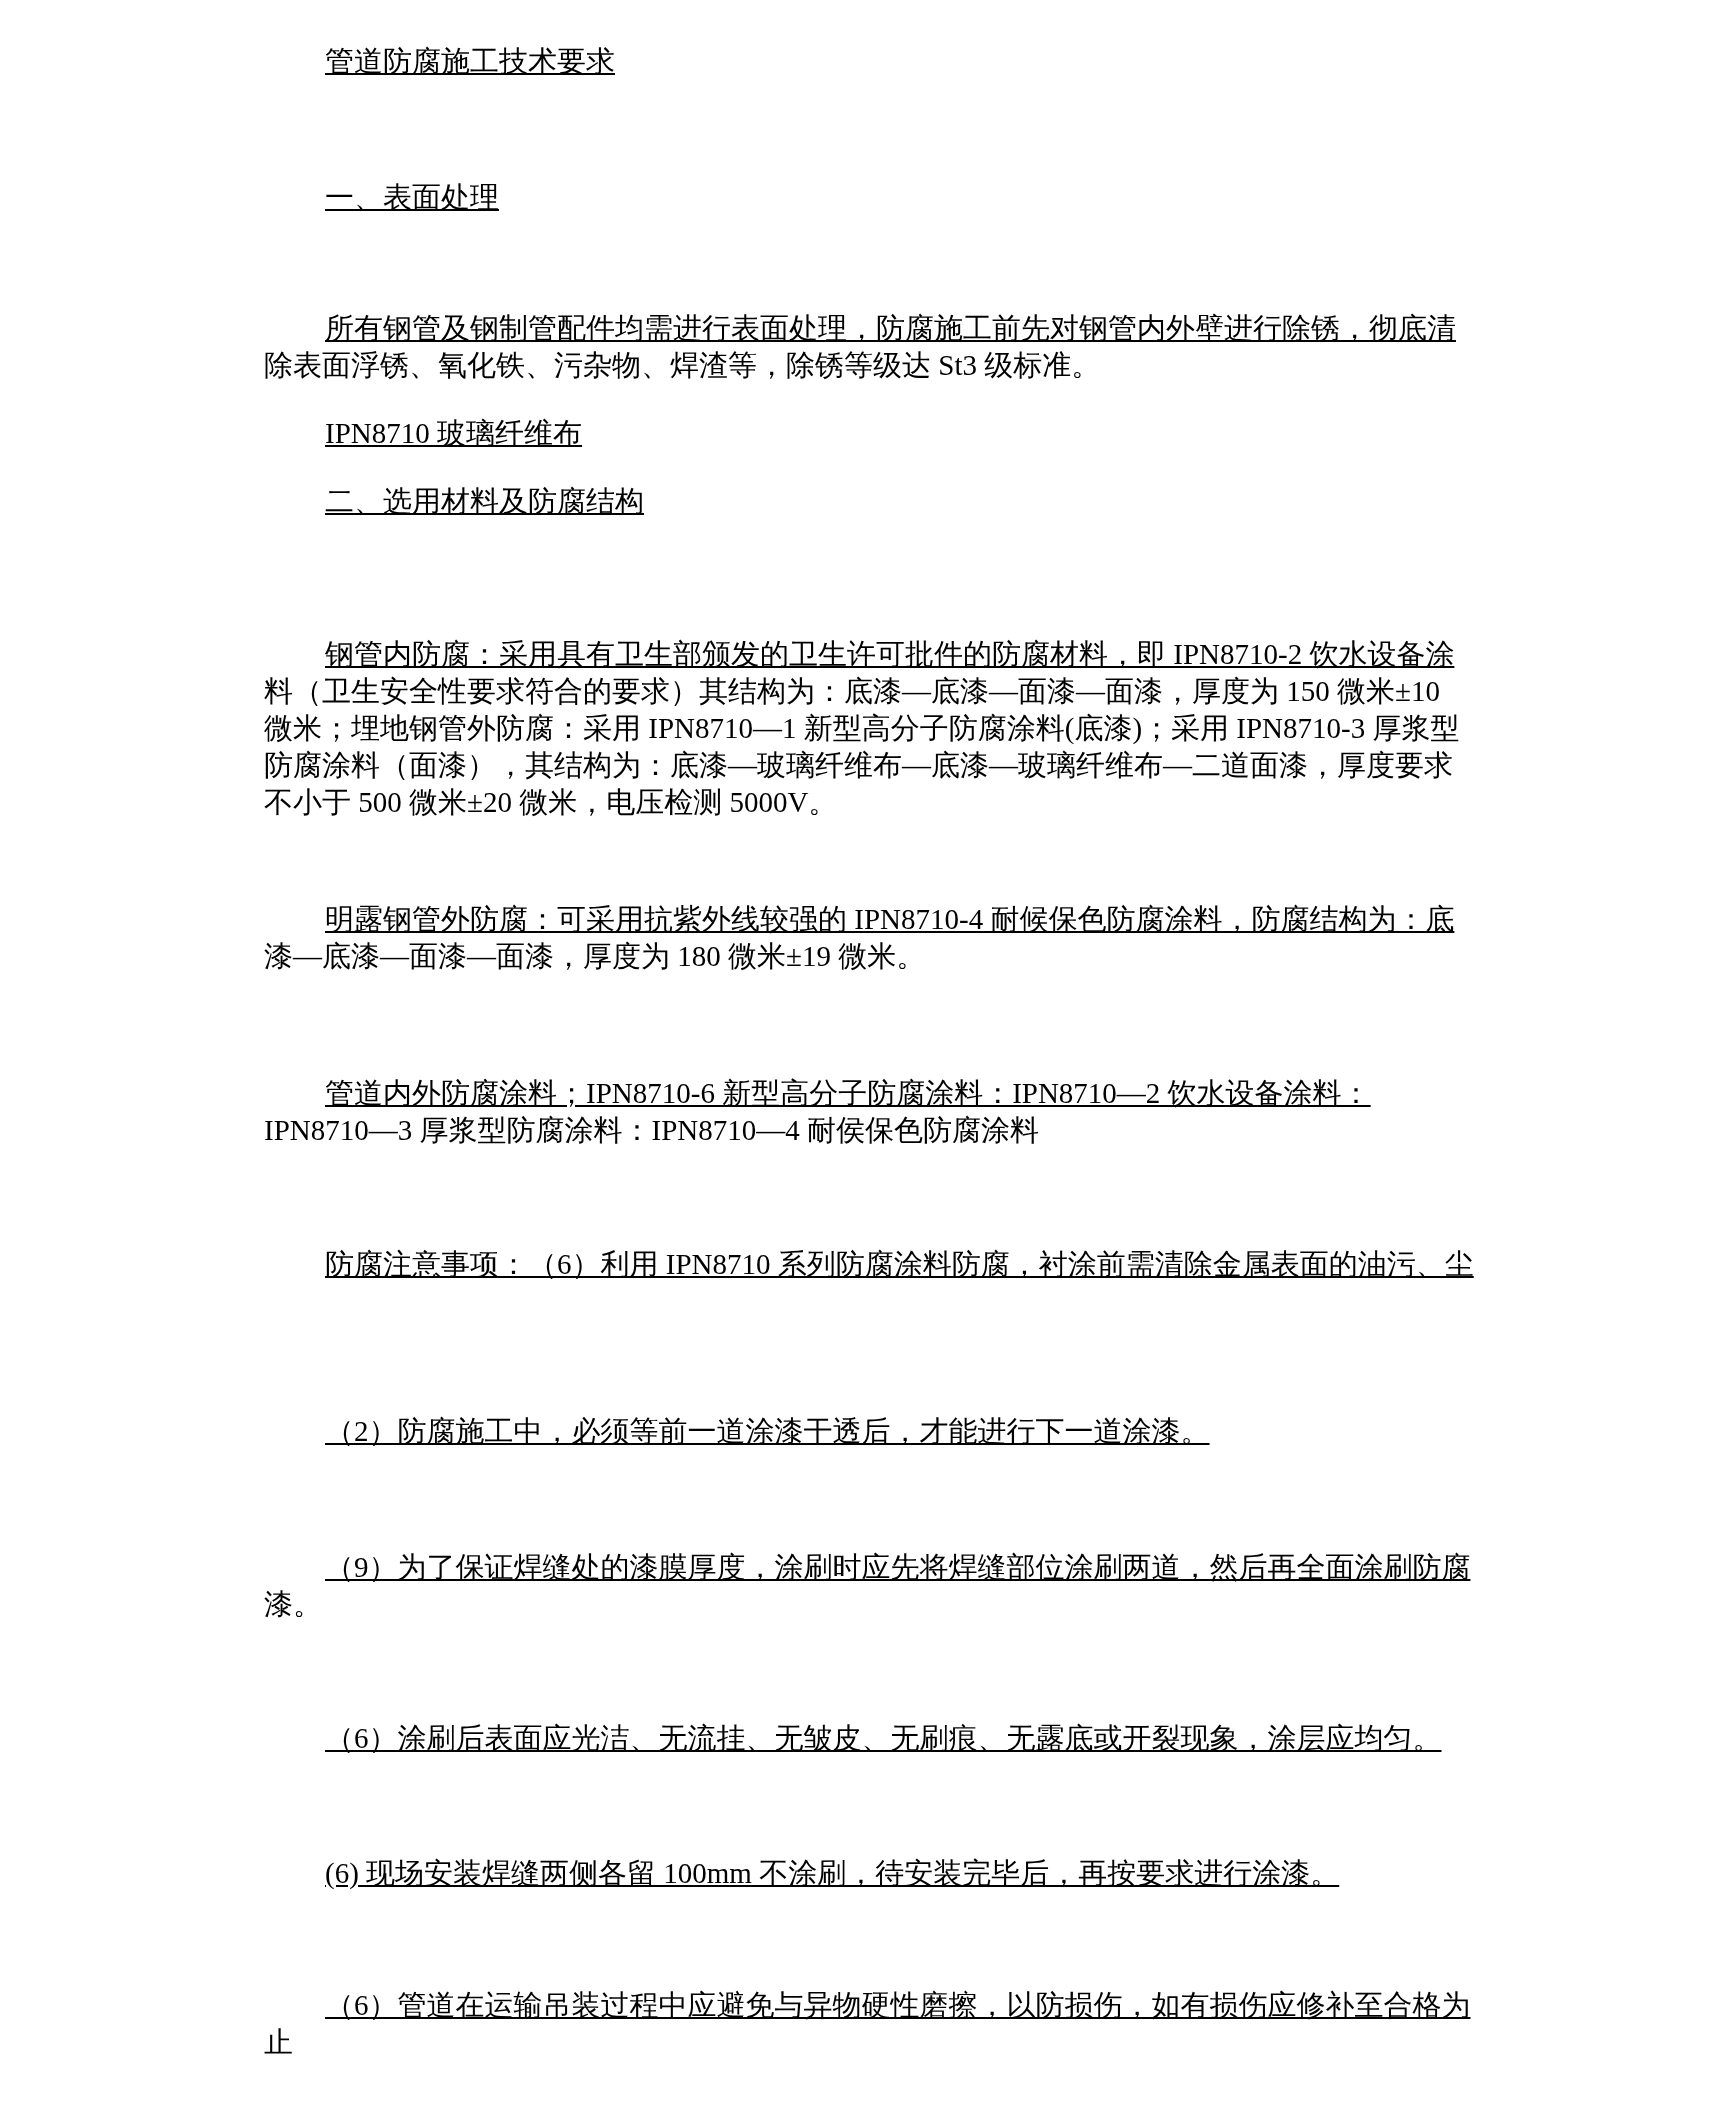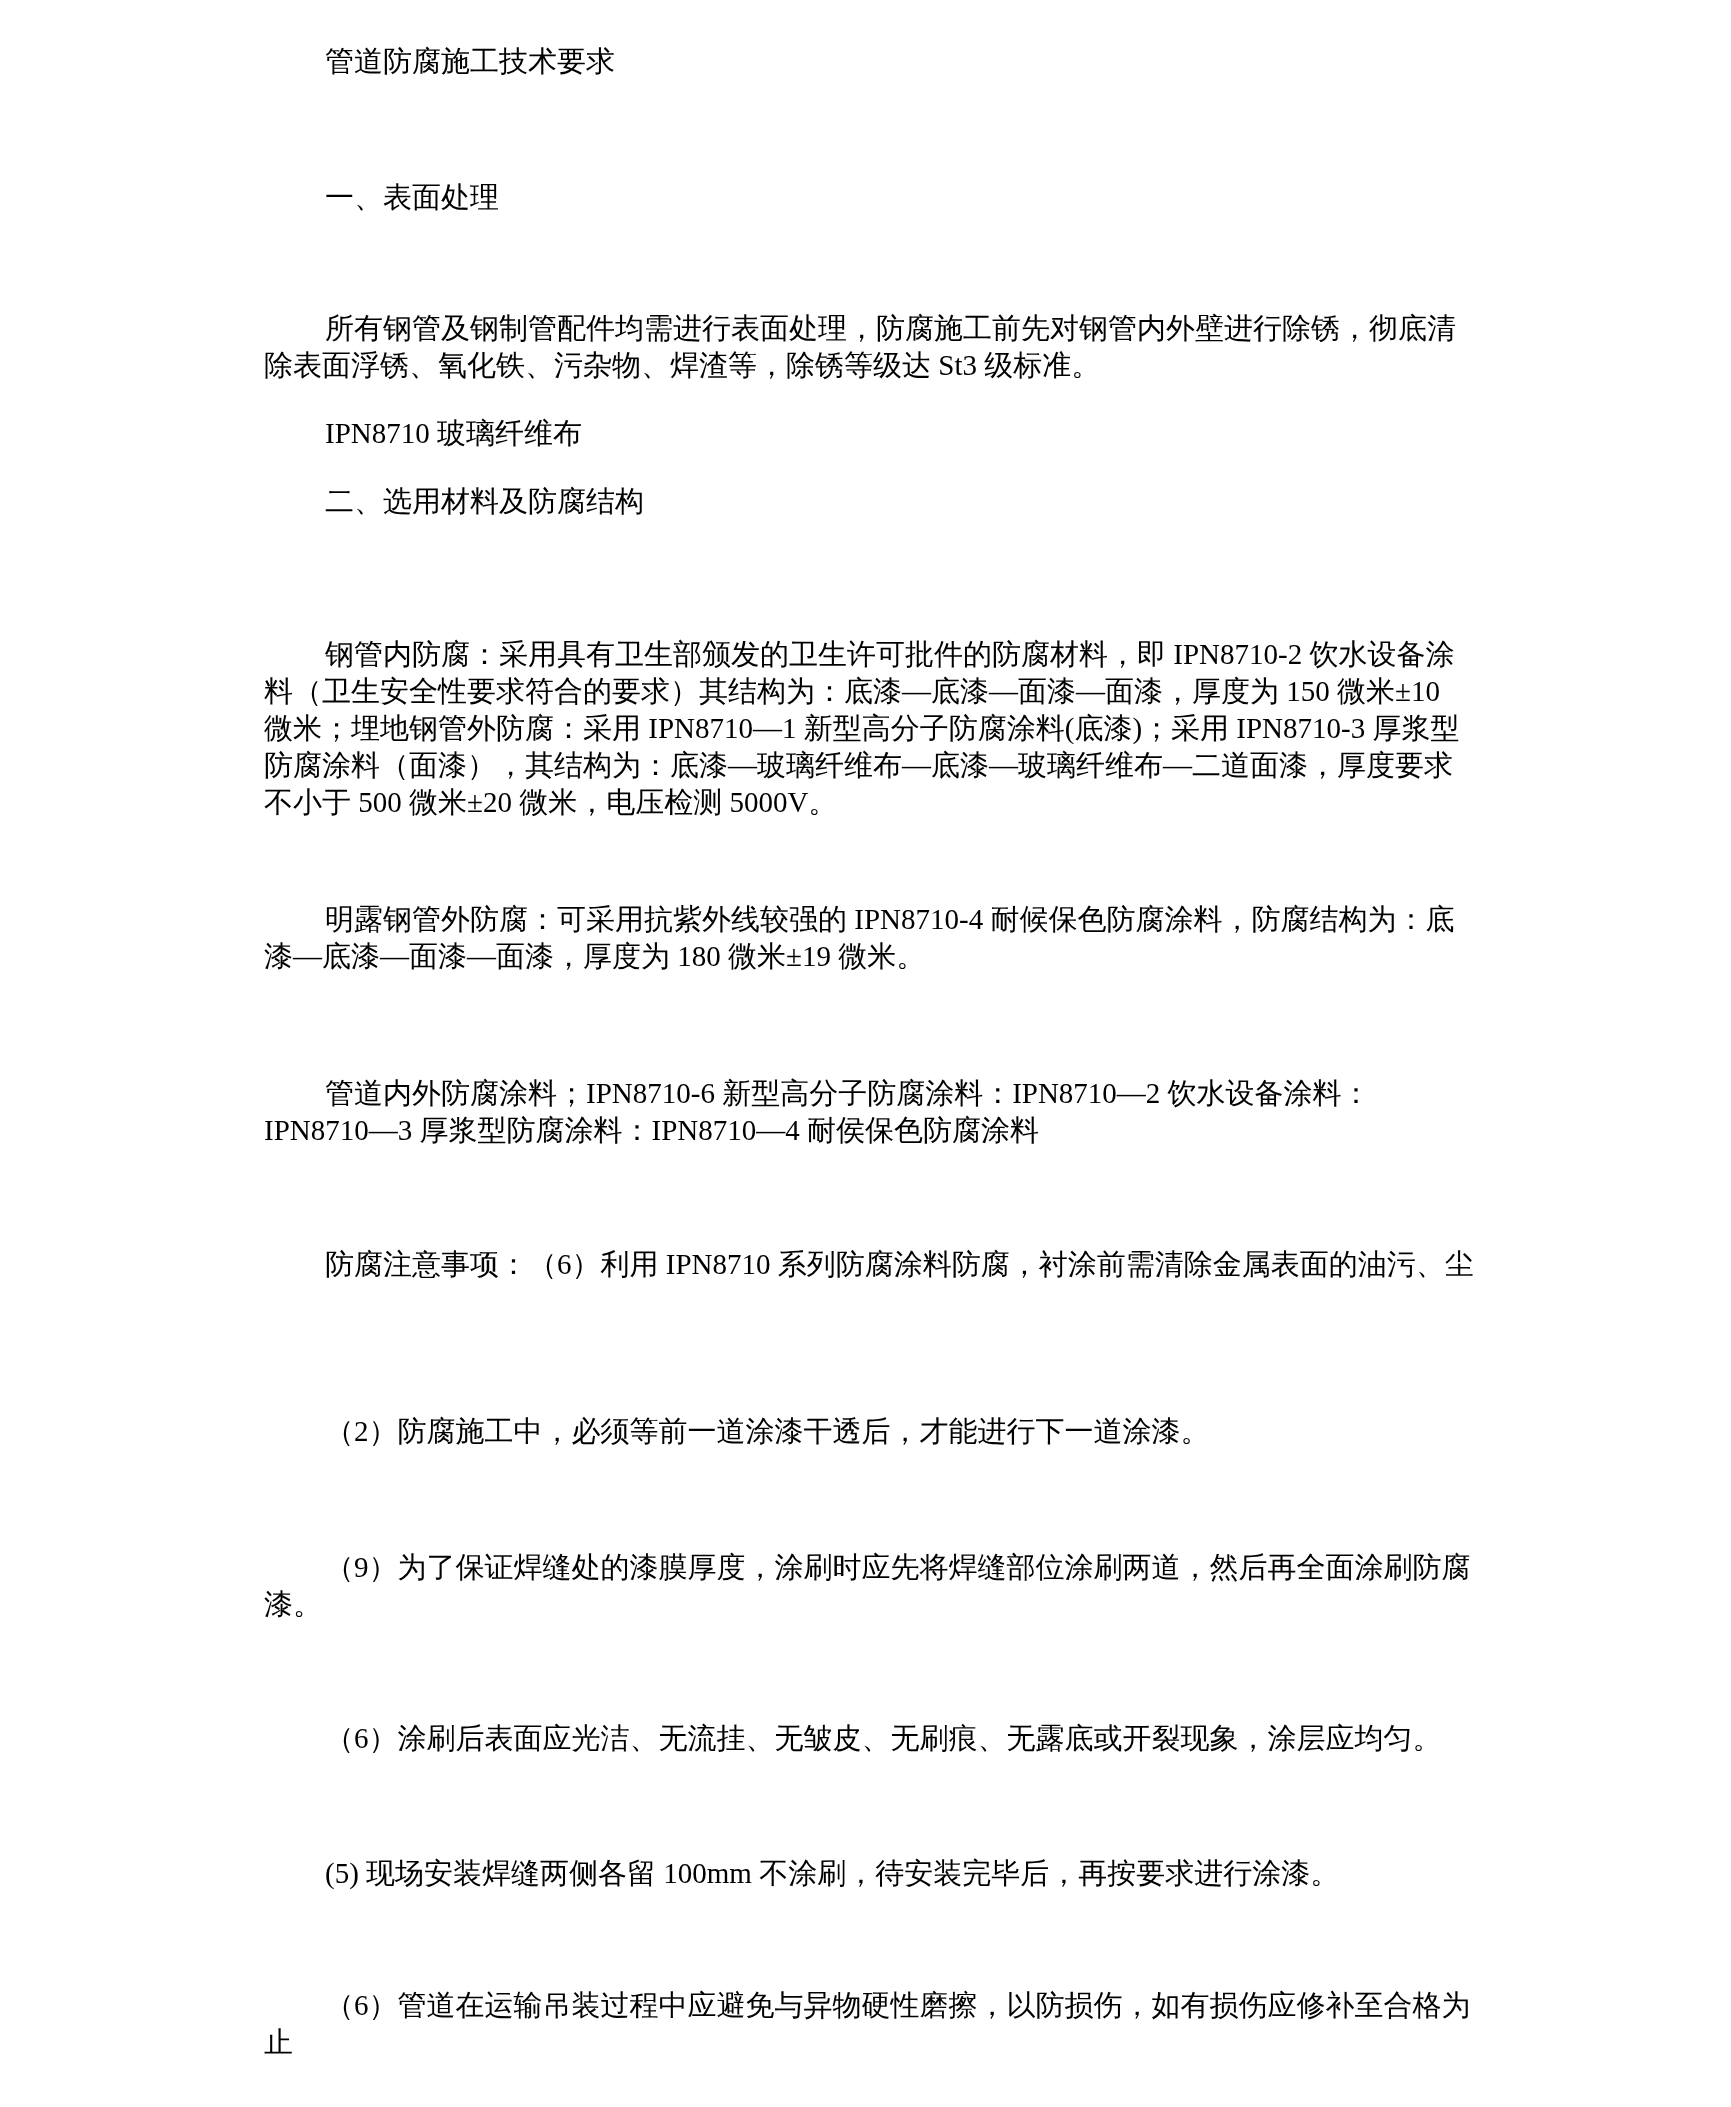--- a/index.html
+++ b/index.html
@@ -25,20 +25,21 @@
     position: absolute;
     left: 264px;
     line-height: 37px;
     white-space: nowrap;
   }
   .line {
     height: 37px;
   }
   .line.indent {
     padding-left: 61px;
+    text-decoration: underline;
   }
 </style>
 </head>
 <body>
 
 <div class="page">
 
   <div class="para" style="top:43px">
     <div class="line indent">管道防腐施工技术要求</div>
   </div>
@@ -89,21 +90,21 @@
   <div class="para" style="top:1549px">
     <div class="line indent">（9）为了保证焊缝处的漆膜厚度，涂刷时应先将焊缝部位涂刷两道，然后再全面涂刷防腐</div>
     <div class="line">漆。</div>
   </div>
 
   <div class="para" style="top:1720px">
     <div class="line indent">（6）涂刷后表面应光洁、无流挂、无皱皮、无刷痕、无露底或开裂现象，涂层应均匀。</div>
   </div>
 
   <div class="para" style="top:1855px">
-    <div class="line indent">(5) 现场安装焊缝两侧各留 100mm 不涂刷，待安装完毕后，再按要求进行涂漆。</div>
+    <div class="line indent">(6) 现场安装焊缝两侧各留 100mm 不涂刷，待安装完毕后，再按要求进行涂漆。</div>
   </div>
 
   <div class="para" style="top:1987px">
     <div class="line indent">（6）管道在运输吊装过程中应避免与异物硬性磨擦，以防损伤，如有损伤应修补至合格为</div>
     <div class="line">止</div>
   </div>
 
 </div>
 
 

